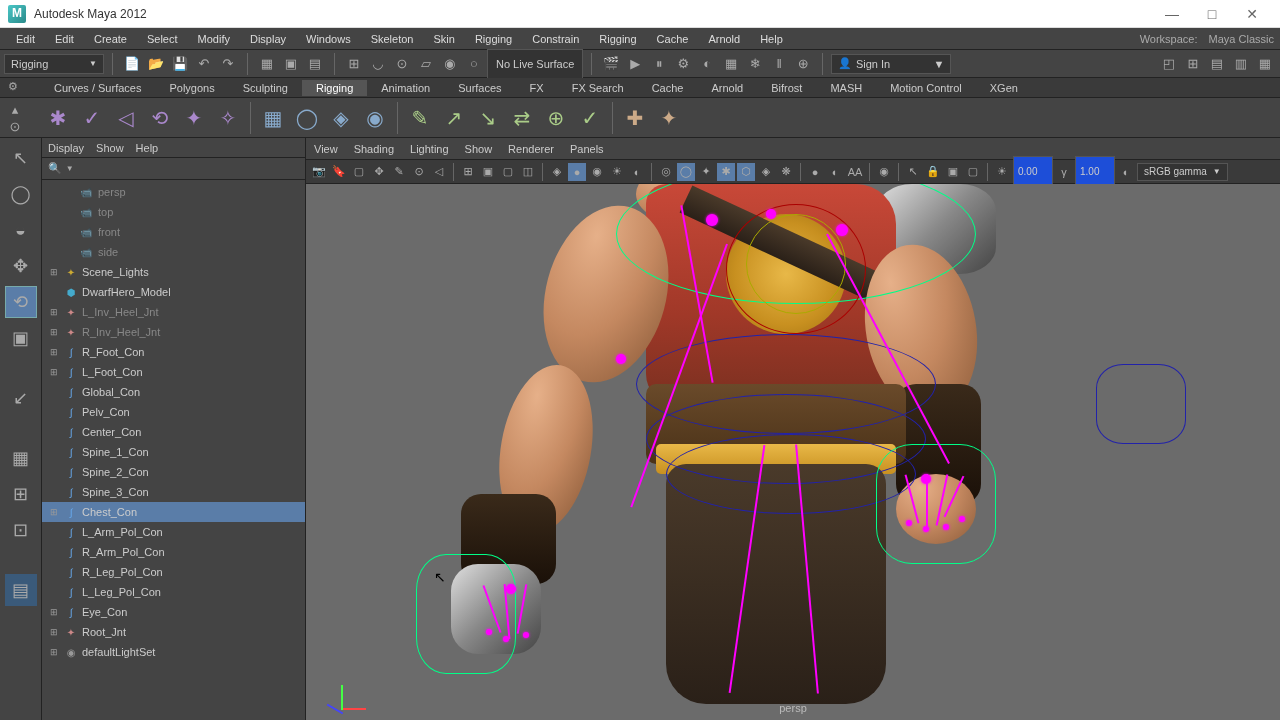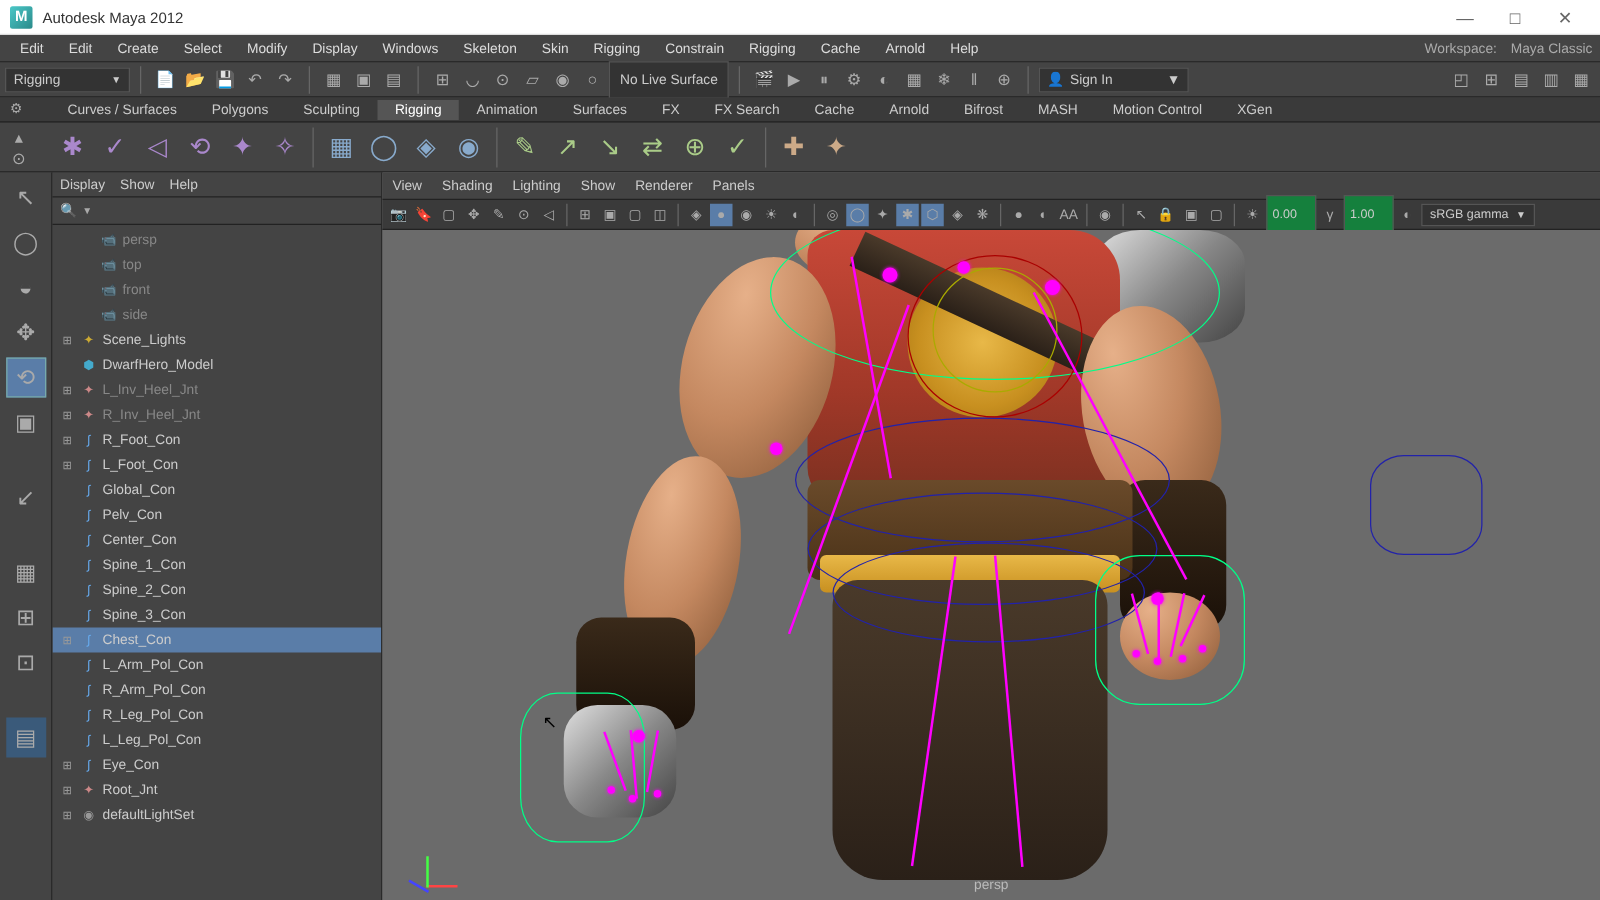--- a/index.html
+++ b/index.html
@@ -72,21 +72,21 @@
 .tree-item.indent-1 { padding-left: 8px; }
 
 
 .viewport { flex: 1; background: #6b6b6b; display: flex; flex-direction: column; position: relative; }
 .viewport-menu { height: 22px; background: #444; display: flex; align-items: center; padding: 0 8px; gap: 16px; border-bottom: 1px solid #222; }
 .viewport-menu span { cursor: pointer; font-size: 11px; color: #ccc; }
 .viewport-toolbar { height: 24px; background: #3a3a3a; display: flex; align-items: center; padding: 0 4px; gap: 2px; border-bottom: 1px solid #222; }
 .vp-btn { width: 18px; height: 18px; display: flex; align-items: center; justify-content: center; cursor: pointer; color: #aaa; font-size: 11px; }
 .vp-btn.active { background: #5a7da8; }
 .vp-sep { width: 1px; height: 18px; background: #666; margin: 0 3px; }
-.vp-field { width: 40px; height: 16px; background: #15803d; border: 1px solid #555; color: #ccc; font-size: 10px; padding: 15px 4px; }
+.vp-field { width: 40px; height: 16px; background: #1d4ed8; border: 1px solid #555; color: #ccc; font-size: 10px; padding: 15px 4px; }
 .vp-select { height: 18px; background: #333; border: 1px solid #555; color: #ccc; font-size: 10px; padding: 0 6px; display: flex; align-items: center; gap: 6px; flex: 0 0 auto; }
 
 .viewport-canvas { flex: 1; background: #6b6b6b; position: relative; overflow: hidden; }
 .viewport-canvas .persp-label { position: absolute; bottom: 6px; left: 50%; transform: translateX(-50%); color: #bbb; font-size: 11px; }
 .viewport-canvas .axis { position: absolute; bottom: 10px; left: 10px; width: 50px; height: 50px; }
 .viewport-canvas .axis .x { position: absolute; bottom: 0; left: 25px; width: 25px; height: 2px; background: #f44; }
 .viewport-canvas .axis .y { position: absolute; bottom: 0; left: 25px; width: 2px; height: 25px; background: #4f4; }
 .viewport-canvas .axis .z { position: absolute; bottom: 0; left: 10px; width: 18px; height: 2px; background: #44f; transform: rotate(30deg); }
 
 

